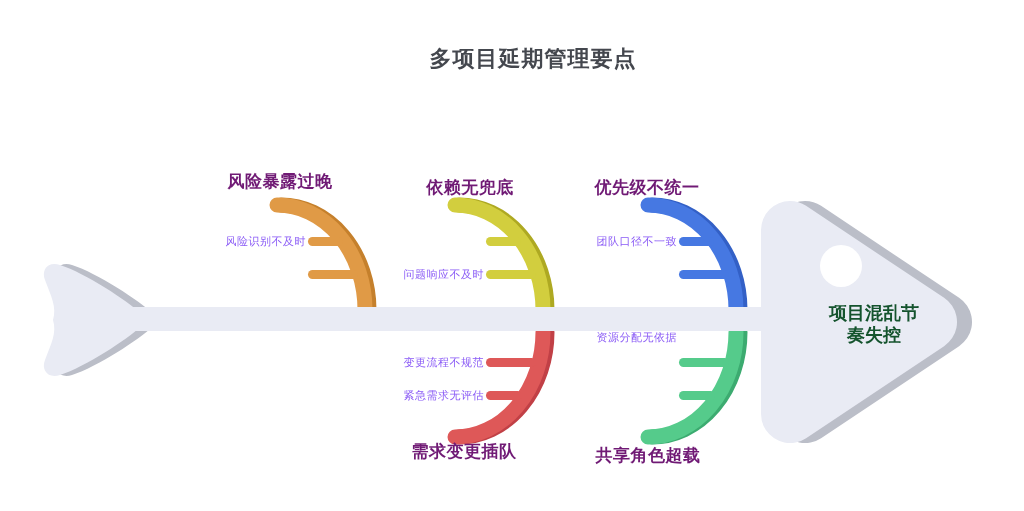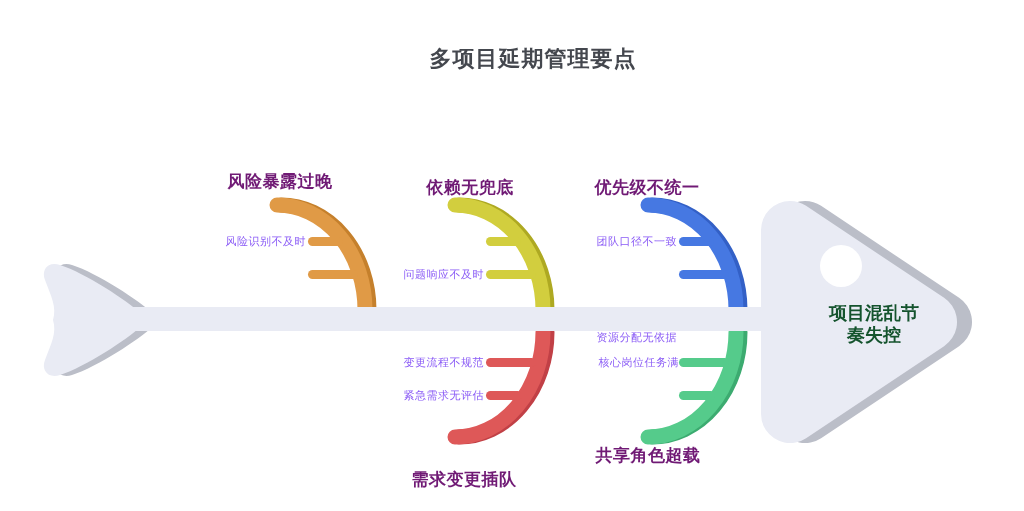--- a/index.html
+++ b/index.html
@@ -19,21 +19,21 @@
   }
   .cause-label{
     width:170px;text-align:right;font-size:11px;color:#8b5cf6;letter-spacing:0.5px;
   }
   .head-label{
     left:821px;top:303px;width:106px;text-align:center;white-space:normal;word-break:break-all;
     font-size:18px;font-weight:bold;color:#14532d;line-height:1.22;
   }
   
   .bl-0{left:195px;top:170px;} .bl-1{left:385px;top:176px;} .bl-2{left:562px;top:176px;font-family:Liberation Mono, monospace;}
-  .bl-3{left:379px;top:468px;text-align:center;} .bl-4{left:563px;top:444px;}
+  .bl-3{left:379px;top:440px;text-align:center;} .bl-4{left:563px;top:444px;}
   
   .cl-0a{right:718px;top:234px;} .cl-0b{right:718px;top:267px;}
   .cl-1a{right:540px;top:234px;} .cl-1b{right:540px;top:267px;font-family:Liberation Serif, serif;}
   .cl-2a{right:347px;top:234px;} .cl-2b{right:347px;top:282px;margin-top:48px;}
   .cl-3a{right:540px;top:355px;} .cl-3b{right:540px;top:388px;}
   .cl-4a{right:345px;top:355px;} .cl-4b{right:345px;top:388px;}
 </style>
 </head>
 <body>
 
@@ -90,17 +90,16 @@
   <div class="txt branch-label bl-2">优先级不统一</div>
   <div class="txt branch-label bl-3">需求变更插队</div>
   <div class="txt branch-label bl-4">共享角色超载</div>
 
   <div class="txt cause-label cl-0a">风险识别不及时</div>
   <div class="txt cause-label cl-1b">问题响应不及时</div>
   <div class="txt cause-label cl-2a">团队口径不一致</div>
   <div class="txt cause-label cl-2b">资源分配无依据</div>
   <div class="txt cause-label cl-3a">变更流程不规范</div>
   <div class="txt cause-label cl-3b">紧急需求无评估</div>
-  <div class="txt cause-label cl-4a">核心岗位任务满</div>
 
   <div class="txt head-label">项目混乱节奏失控</div>
 
 </div>
 
 </body></html>

